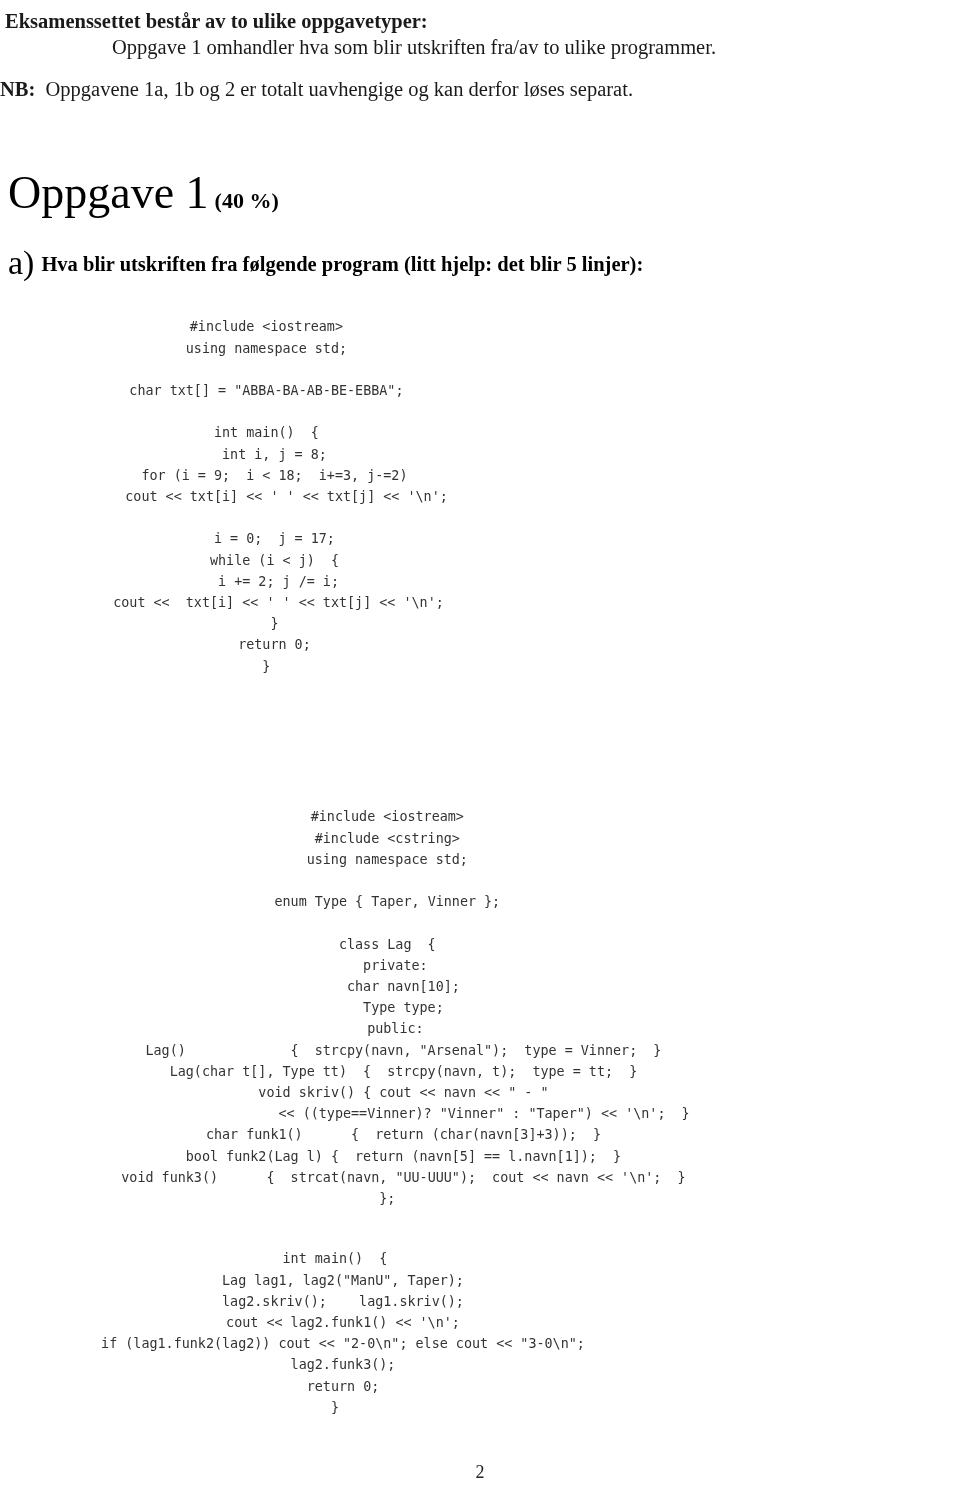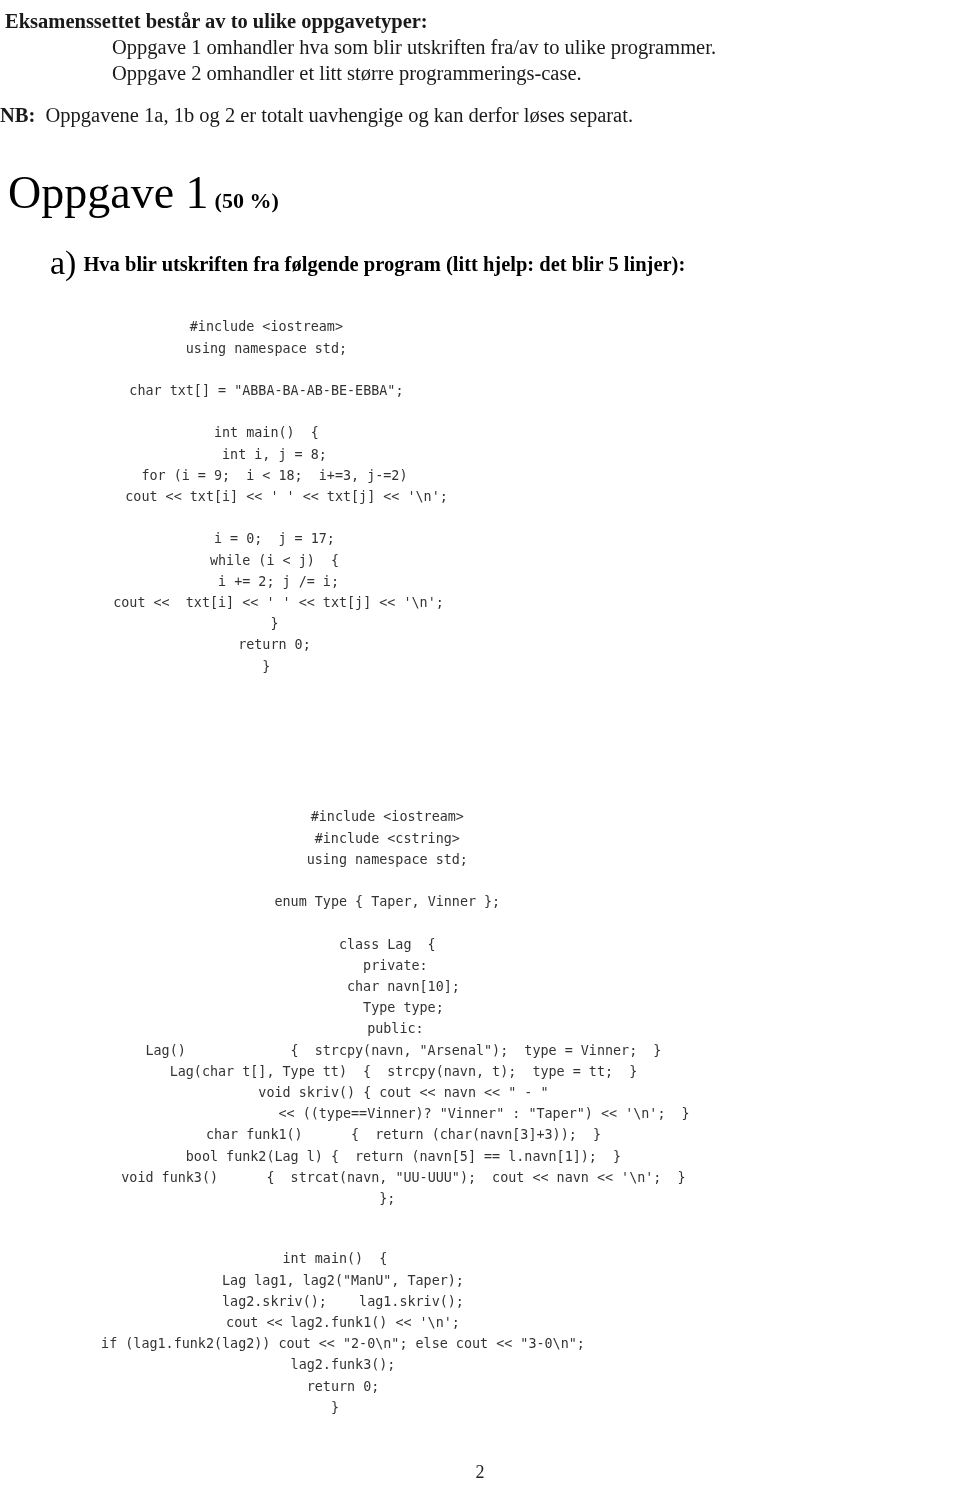--- a/index.html
+++ b/index.html
@@ -80,21 +80,21 @@
   }
   .subq .qtext {
     font-size: 20.5px;
     font-weight: bold;
     padding-left: 7px;
     vertical-align: baseline;
     position: relative;
     top: -3px;
   }
 
-  #subq-a { left: 8px; top: 246px; margin-left: 42px; }
+  #subq-a { left: 8px; top: 246px; }
   #subq-b { left: 8px; top: 745px; }
 
   
   .code {
     position: absolute;
     left: 85px;
     font-family: "DejaVu Sans Mono", "Liberation Mono", monospace;
     font-size: 13.4px;
     line-height: 21.2px;
     letter-spacing: 0px;
@@ -118,26 +118,25 @@
   }
 </style>
 </head>
 <body>
 
 <div class="page">
 
   <div class="intro" style="top:8px;">
     <div class="intro-line bold">Eksamenssettet består av to ulike oppgavetyper:</div>
     <div class="intro-line indent">Oppgave 1 omhandler hva som blir utskriften fra/av to ulike programmer.</div>
-    <div class="intro-line indent">Oppgave 2 omhandler et litt større programmerings-case.</div>
     <div class="intro-line nb"><span class="nb-tag">NB:</span><span>&nbsp; </span><span>Oppgavene 1a, 1b og 2 er totalt uavhengige og kan derfor løses separat.</span></div>
   </div>
 
   <div class="task-title">
-    <span class="big">Oppgave 1</span><span class="pct">(50 %)</span>
+    <span class="big">Oppgave 1</span><span class="pct">(40 %)</span>
   </div>
 
   <div class="subq" id="subq-a">
     <span class="letter">a)</span><span class="qtext">Hva blir utskriften fra følgende program (litt hjelp: det blir 5 linjer):</span>
   </div>
 
   <pre class="code" id="code-a">#include &lt;iostream&gt;
 using namespace std;
 
 char txt[] = "ABBA-BA-AB-BE-EBBA";

